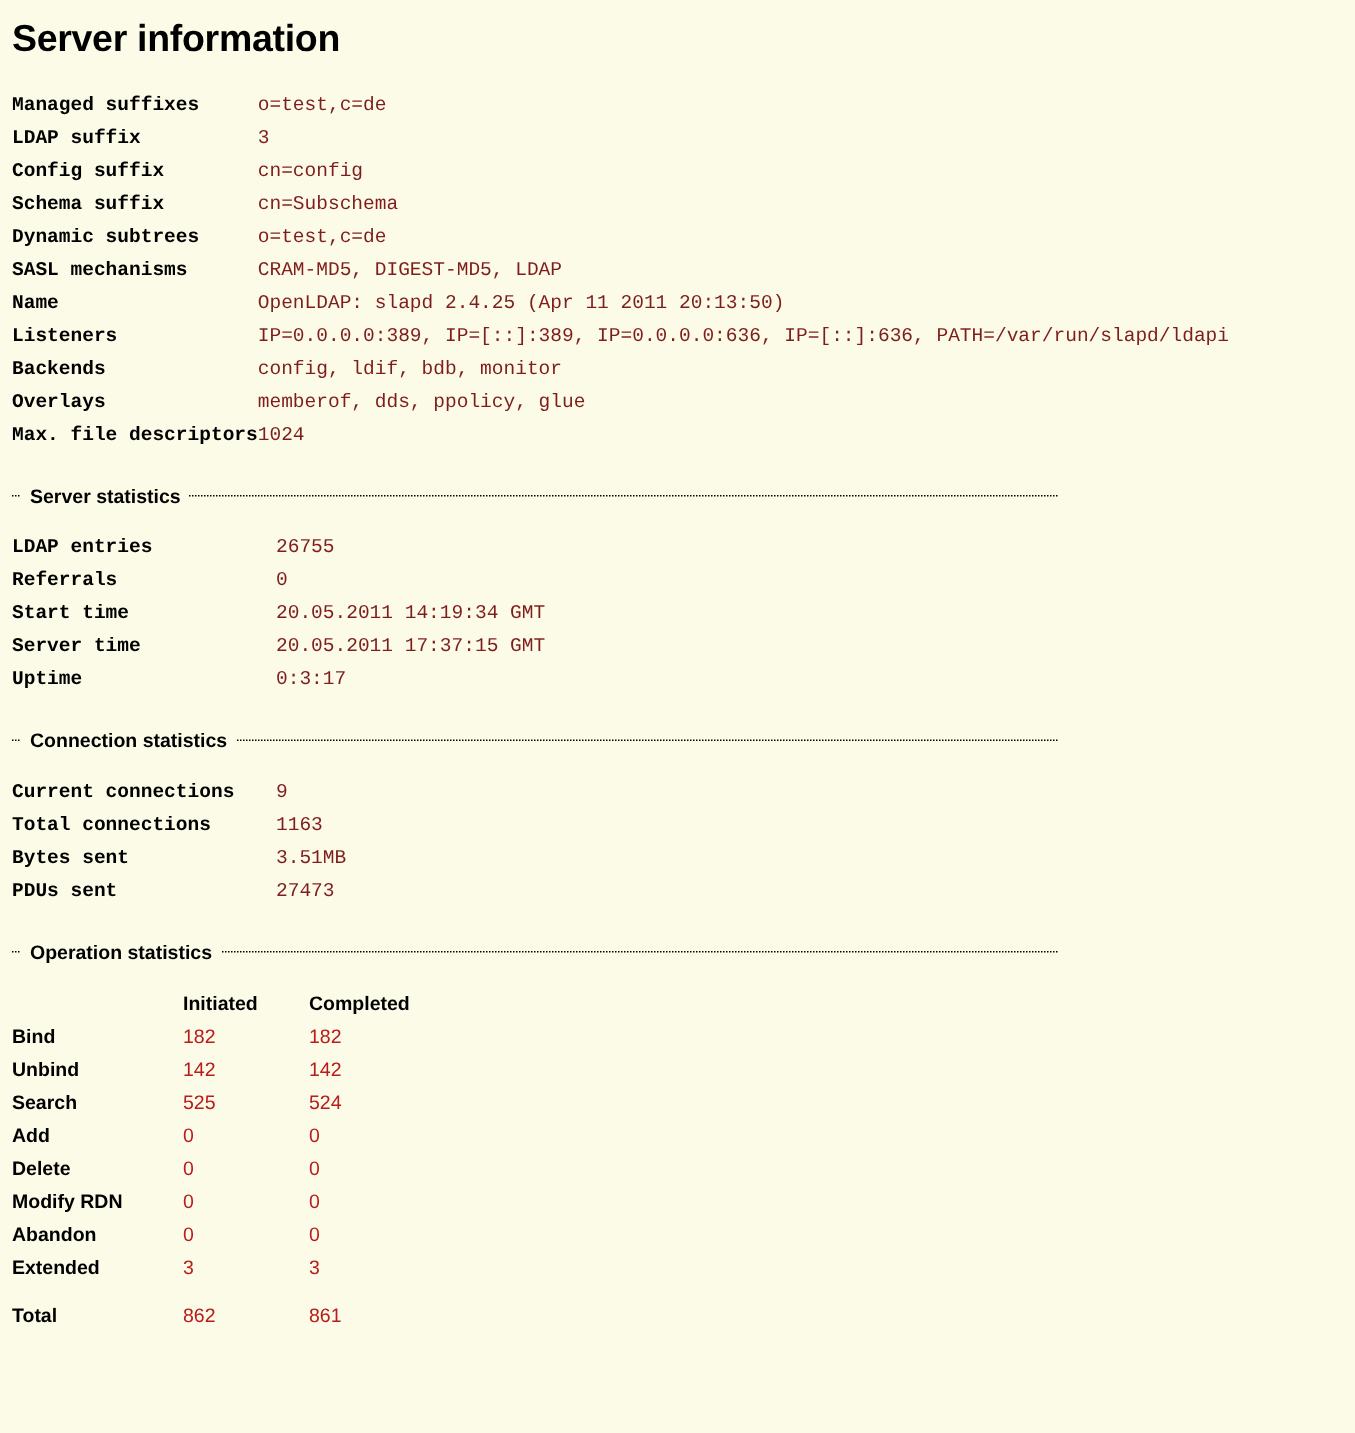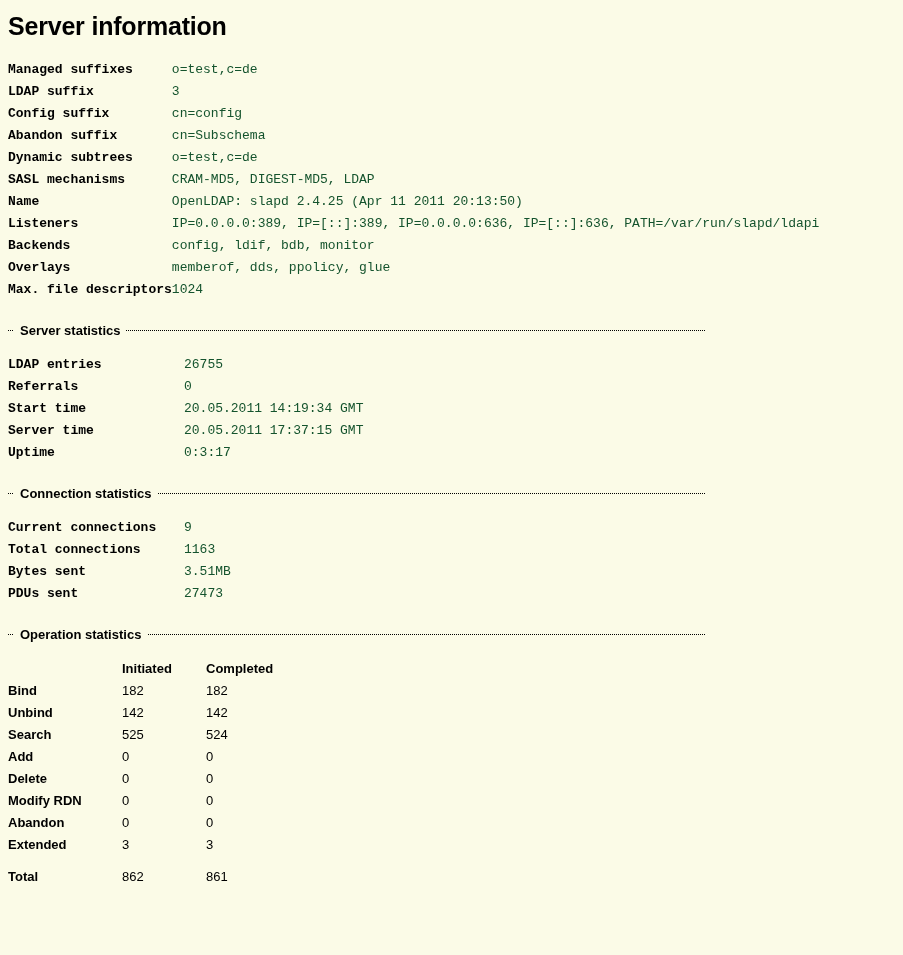--- a/index.html
+++ b/index.html
@@ -38,21 +38,21 @@
     line-height: 14px;
     white-space: nowrap;
   }
   td.key {
     font-weight: bold;
     width: 176px;
     padding-right: 6px;
   }
   td.val {
     font-weight: normal;
-    color: #14532d;
+    color: #7f1d1d;
   }
   fieldset.section {
     border: none;
     border-top: 1px dotted #000;
     margin: 18px 0 0 0;
     padding: 0;
     width: 697px;
   }
   legend.section-legend {
     font-weight: bold;
@@ -78,21 +78,21 @@
   table.ops th.col {
     font-weight: bold;
     padding-right: 26px;
   }
   table.ops td.oplabel {
     font-weight: bold;
     width: 114px;
   }
   table.ops td.num {
     width: 84px;
-    color: #000000;
+    color: #b91c1c;
   }
   table.ops tr.total td {
     padding-top: 10px;
   }
   .spacer-bottom { height: 8px; }
 </style>
 </head>
 <body>
 
 <div class="page">
@@ -107,21 +107,21 @@
       </tr>
       <tr>
         <td class="key">LDAP suffix</td>
         <td class="val">3</td>
       </tr>
       <tr>
         <td class="key">Config suffix</td>
         <td class="val">cn=config</td>
       </tr>
       <tr>
-        <td class="key">Abandon suffix</td>
+        <td class="key">Schema suffix</td>
         <td class="val">cn=Subschema</td>
       </tr>
       <tr>
         <td class="key">Dynamic subtrees</td>
         <td class="val">o=test,c=de</td>
       </tr>
       <tr>
         <td class="key">SASL mechanisms</td>
         <td class="val">CRAM-MD5, DIGEST-MD5, LDAP</td>
       </tr>

